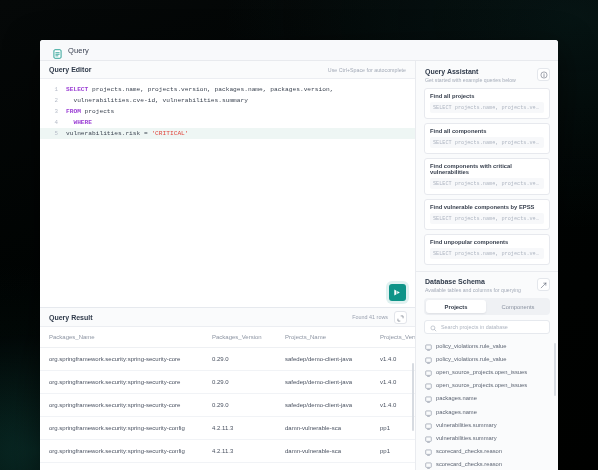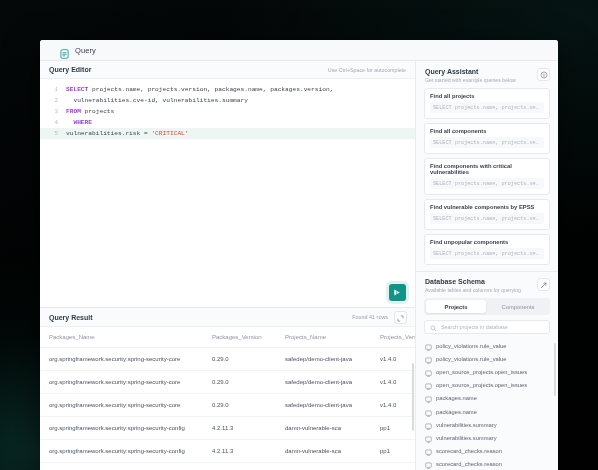--- a/index.html
+++ b/index.html
@@ -28,21 +28,21 @@
     flex-direction: column;
   }
 
   
   .tabbar {
     height: 21px;
     background: #f8f9fb;
     border-bottom: 1px solid #e8eaee;
     display: flex;
     align-items: center;
-    padding-left: 20px;
+    padding-left: 13px;
     flex: 0 0 auto;
   }
   .tab { display: flex; align-items: center; gap: 6px; }
   .tab-label { font-size: 7.5px; color: #3b4252; letter-spacing: .1px; }
   .doc-ico { width: 9px; height: 10px; display: block; }
 
   
   .body { flex: 1; display: flex; min-height: 0; }
   .left  { width: 376px; display: flex; flex-direction: column; min-width: 0; border-right: 1px solid #e9ebef; }
   .right { flex: 1; display: flex; flex-direction: column; min-width: 0; background: #fafbfc; }

